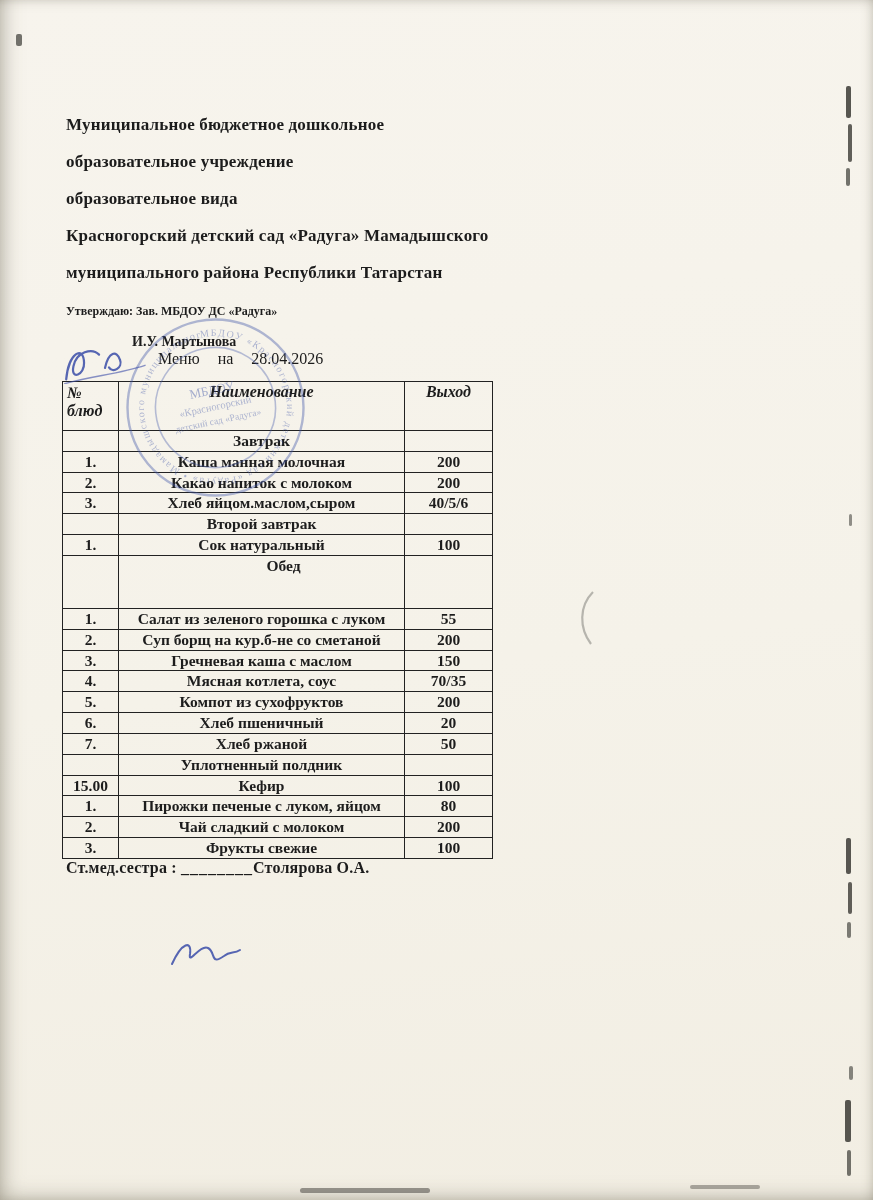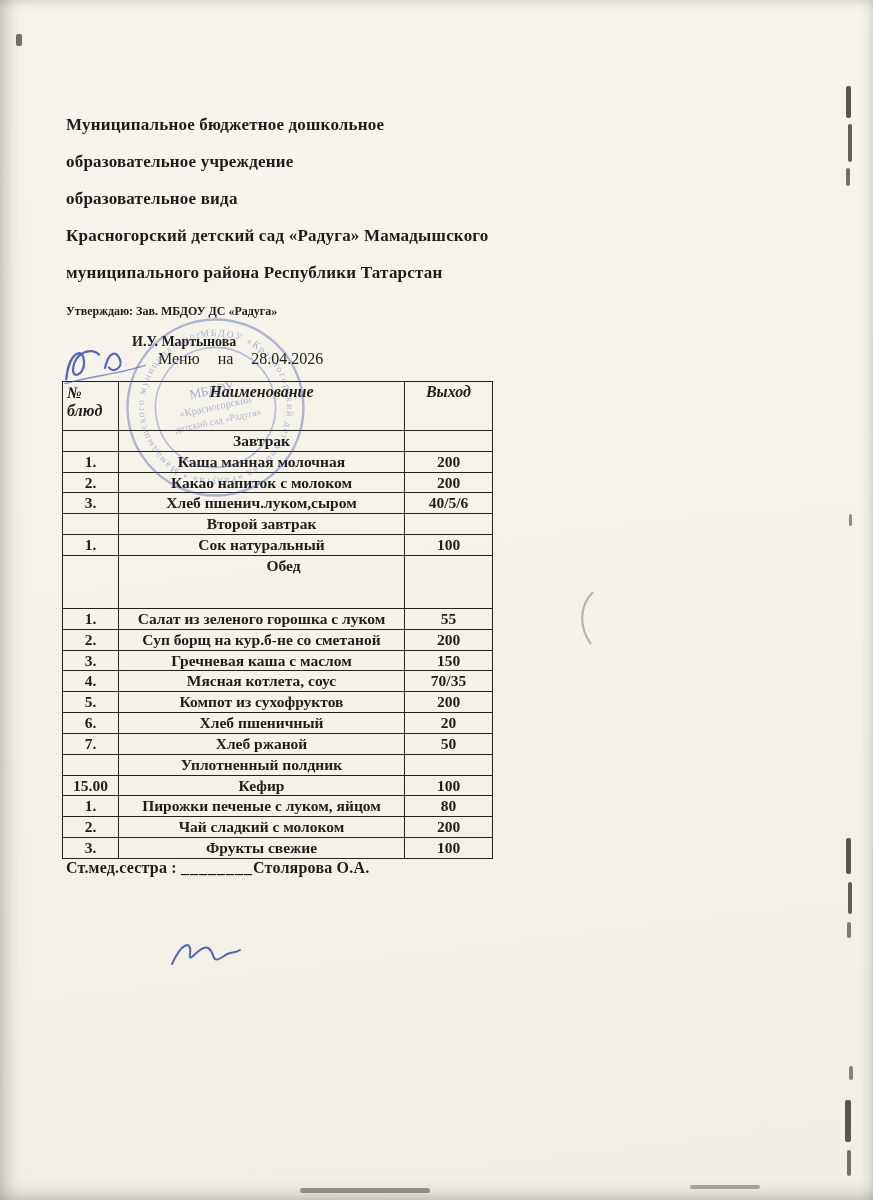--- a/index.html
+++ b/index.html
@@ -140,21 +140,21 @@
             <td class="c-name">Каша  манная молочная</td>
             <td class="c-out">200</td>
           </tr>
           <tr class="item-row">
             <td class="c-num">2.</td>
             <td class="c-name">Какао напиток с молоком</td>
             <td class="c-out">200</td>
           </tr>
           <tr class="item-row">
             <td class="c-num">3.</td>
-            <td class="c-name">Хлеб пшенич.луком,сыром</td>
+            <td class="c-name">Хлеб яйцом.маслом,сыром</td>
             <td class="c-out">40/5/6</td>
           </tr>
           <tr class="section-row">
             <td class="c-num"></td>
             <td class="c-name">Второй завтрак</td>
             <td class="c-out"></td>
           </tr>
           <tr class="item-row">
             <td class="c-num">1.</td>
             <td class="c-name">Сок натуральный</td>

